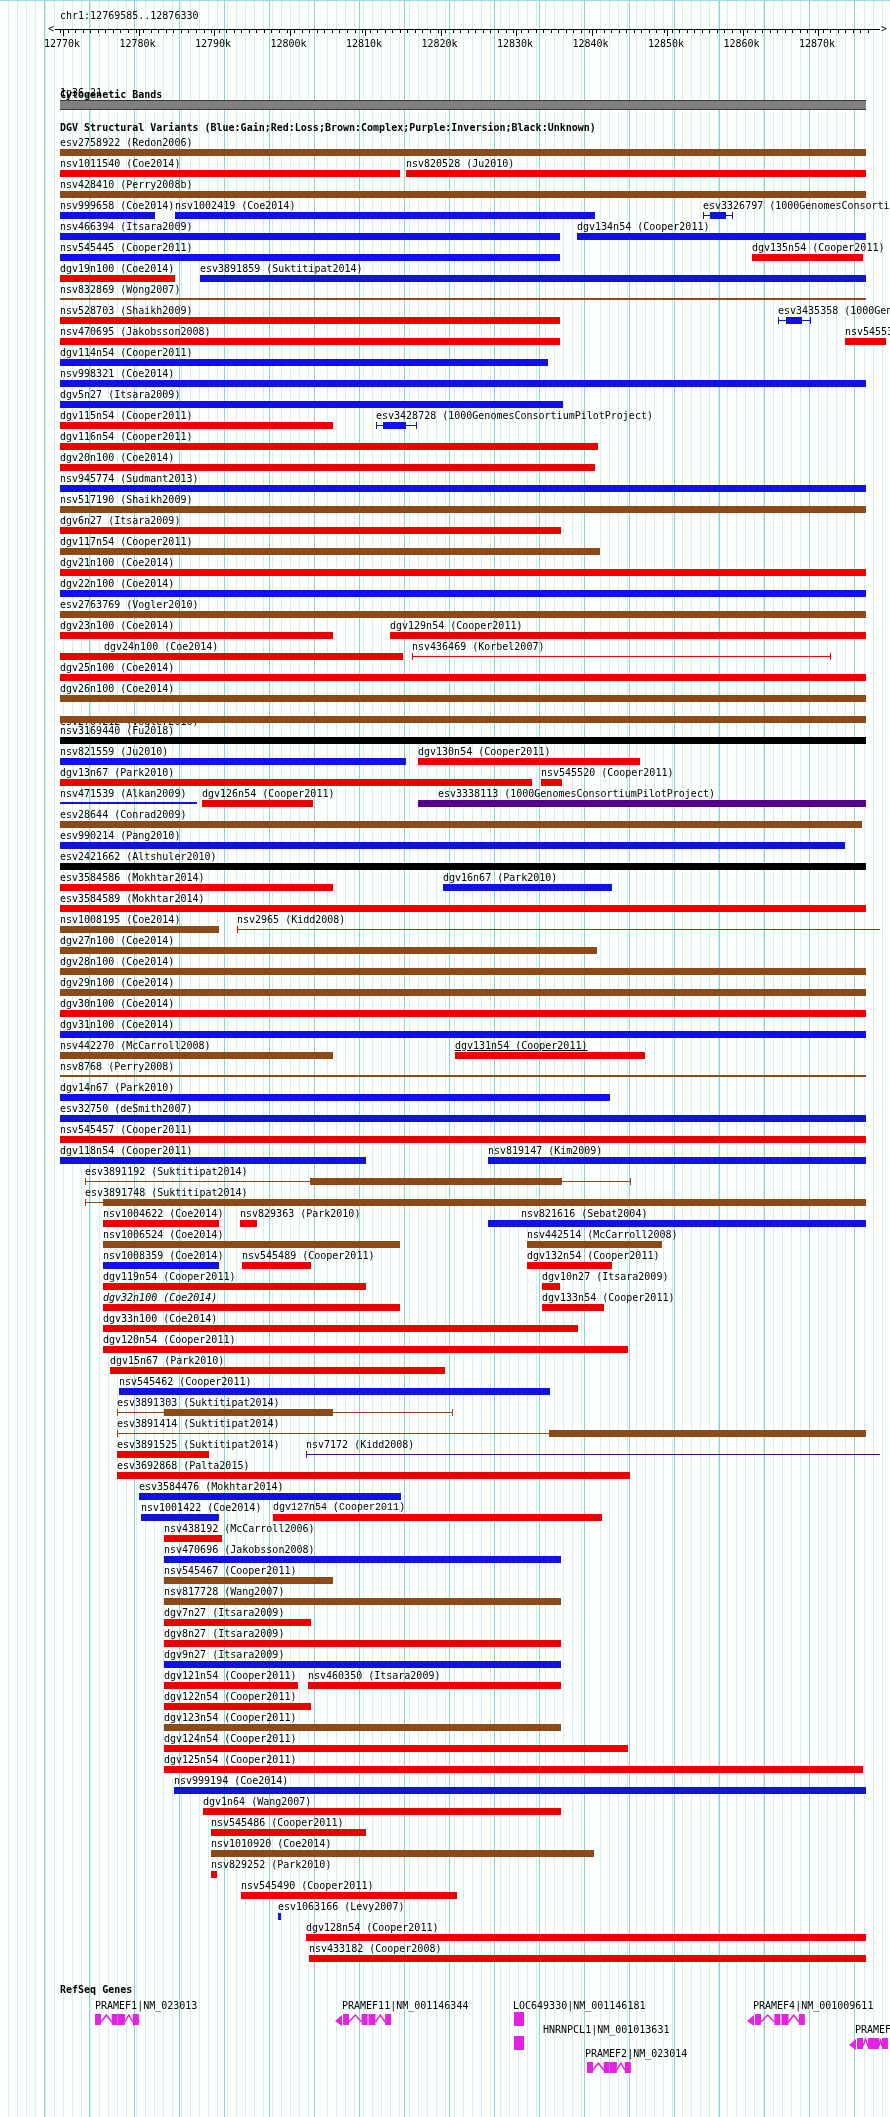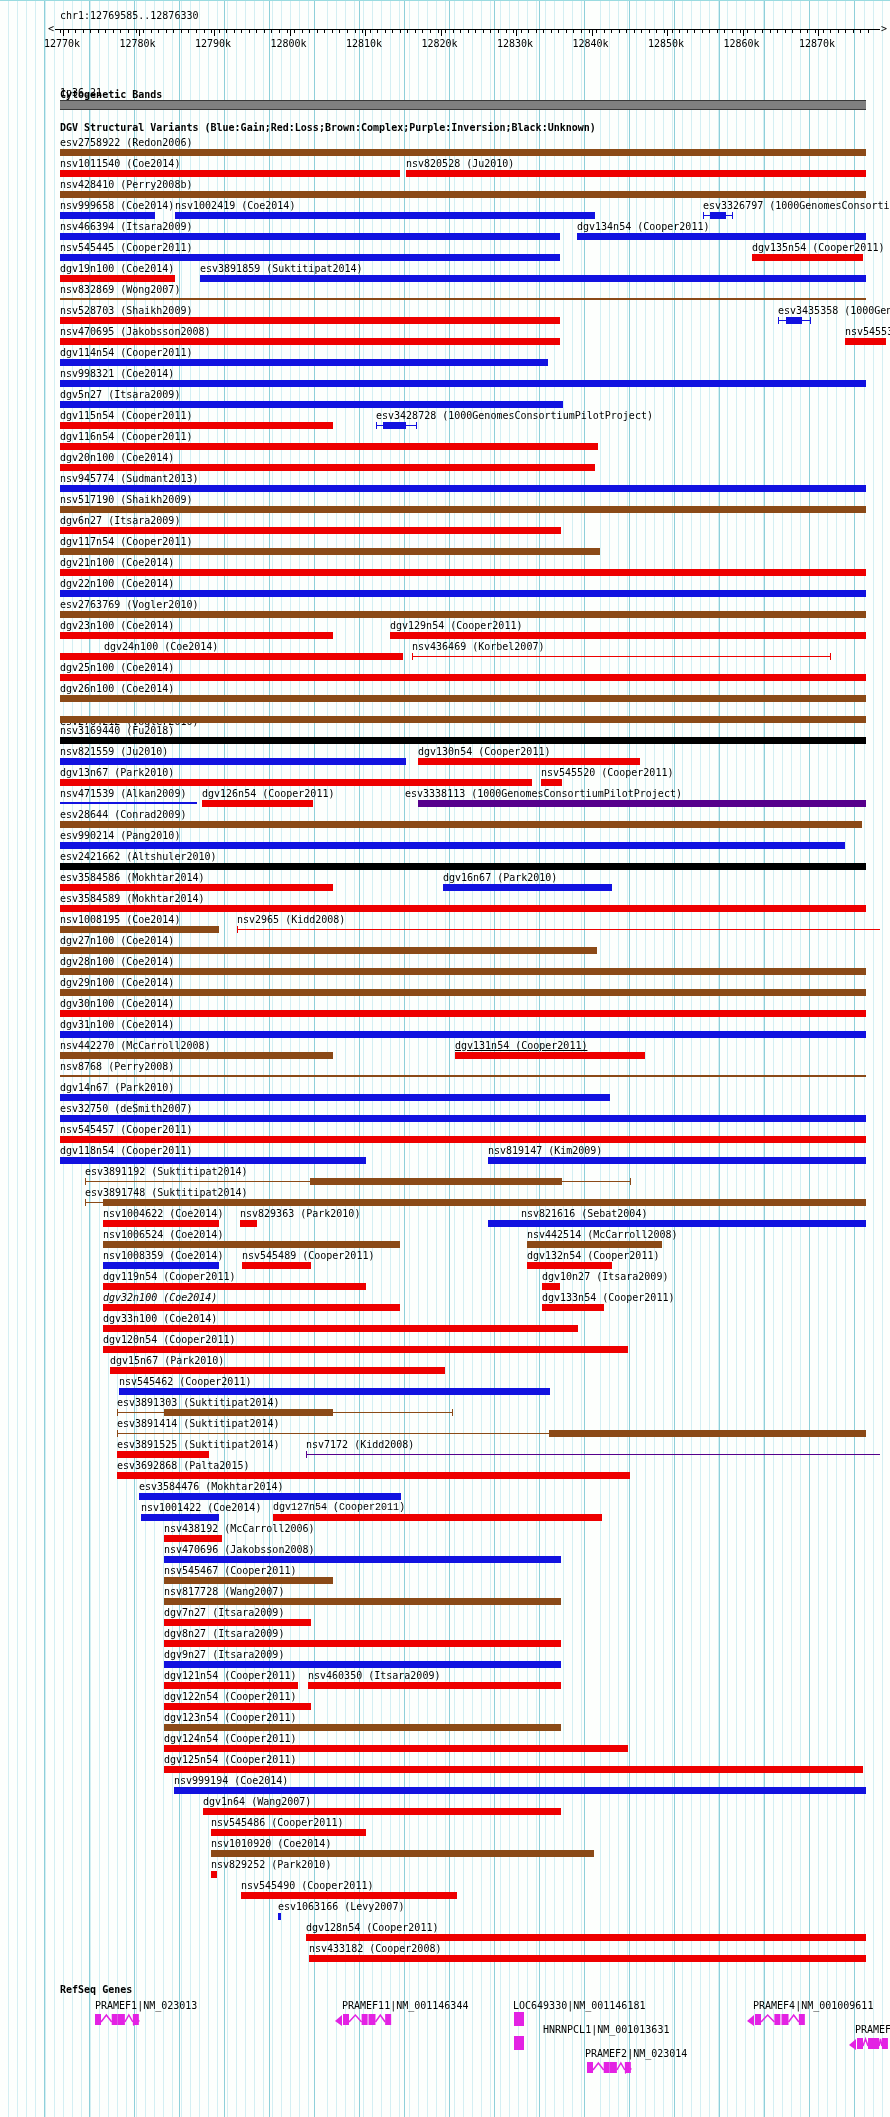--- a/index.html
+++ b/index.html
@@ -269,21 +269,21 @@
     <div class="lbl" style="left: 418px; top: 746px;">dgv130n54 (Cooper2011)</div>
     <div class="bar" style="left: 418px; top: 757px; width: 222px; background: rgb(238, 0, 0);"></div>
     <div class="lbl" style="left: 60px; top: 767px;">dgv13n67 (Park2010)</div>
     <div class="bar" style="left: 60px; top: 778px; width: 472px; background: rgb(238, 0, 0);"></div>
     <div class="lbl" style="left: 541px; top: 767px;">nsv545520 (Cooper2011)</div>
     <div class="bar" style="left: 541px; top: 778px; width: 21px; background: rgb(238, 0, 0);"></div>
     <div class="lbl" style="left: 60px; top: 788px;">nsv471539 (Alkan2009)</div>
     <div class="thin" style="left: 60px; top: 801px; width: 137px; background: rgb(18, 18, 224);"></div>
     <div class="lbl" style="left: 202px; top: 788px;">dgv126n54 (Cooper2011)</div>
     <div class="bar" style="left: 202px; top: 799px; width: 111px; background: rgb(238, 0, 0);"></div>
-    <div class="lbl" style="left: 405px; top: 788px;">esv3338113 (1000GenomesConsortiumPilotProject)</div>
+    <div class="lbl" style="left: 418px; top: 788px; padding-left: 20px;">esv3338113 (1000GenomesConsortiumPilotProject)</div>
     <div class="bar" style="left: 418px; top: 799px; width: 448px; background: rgb(86, 0, 140);"></div>
     <div class="lbl" style="left: 60px; top: 809px;">esv28644 (Conrad2009)</div>
     <div class="bar" style="left: 60px; top: 820px; width: 802px; background: rgb(139, 74, 23);"></div>
     <div class="lbl" style="left: 60px; top: 830px;">esv990214 (Pang2010)</div>
     <div class="bar" style="left: 60px; top: 841px; width: 785px; background: rgb(18, 18, 224);"></div>
     <div class="lbl" style="left: 60px; top: 851px;">esv2421662 (Altshuler2010)</div>
     <div class="bar" style="left: 60px; top: 862px; width: 806px; background: rgb(0, 0, 0);"></div>
     <div class="lbl" style="left: 60px; top: 872px;">esv3584586 (Mokhtar2014)</div>
     <div class="bar" style="left: 60px; top: 883px; width: 273px; background: rgb(238, 0, 0);"></div>
     <div class="lbl" style="left: 443px; top: 872px;">dgv16n67 (Park2010)</div>

